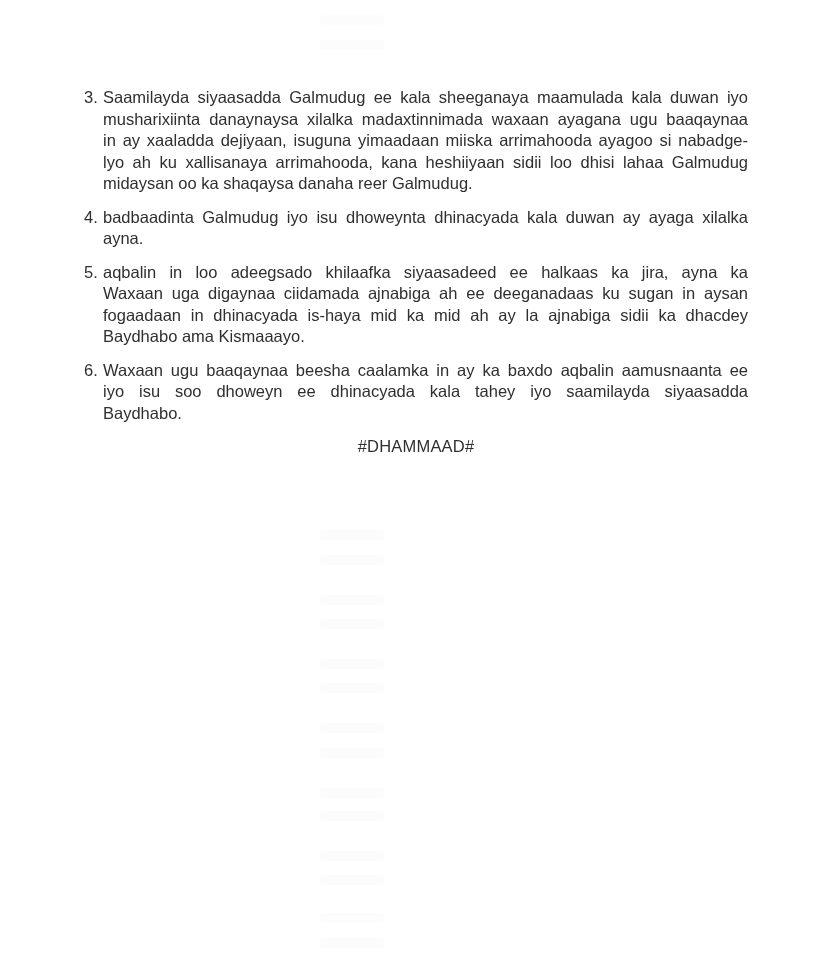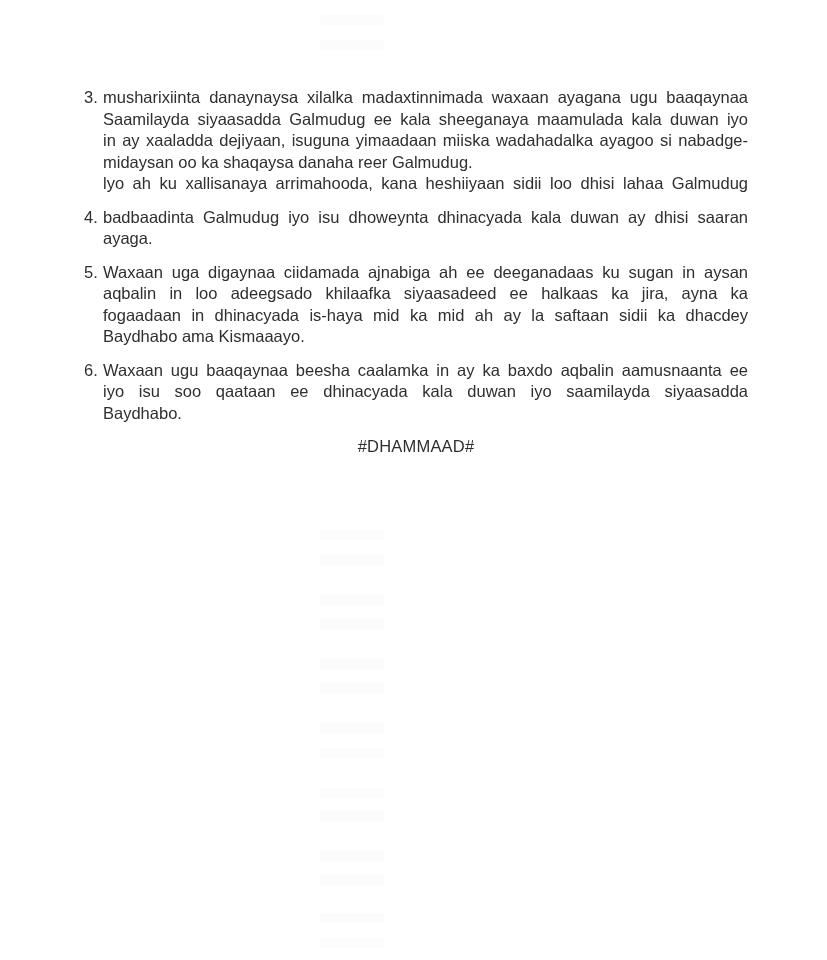--- a/index.html
+++ b/index.html
@@ -73,40 +73,40 @@
       <div class="watermark-bar" style="left: 320px; top: 811px; width: 64px; height: 10px; background: rgb(252, 252, 252);"></div>
       <div class="watermark-bar" style="left: 320px; top: 851px; width: 64px; height: 10px; background: rgb(252, 252, 252);"></div>
       <div class="watermark-bar" style="left: 320px; top: 875px; width: 64px; height: 10px; background: rgb(252, 252, 252);"></div>
       <div class="watermark-bar" style="left: 320px; top: 913px; width: 64px; height: 10px; background: rgb(252, 252, 252);"></div>
       <div class="watermark-bar" style="left: 320px; top: 938px; width: 64px; height: 10px; background: rgb(252, 252, 252);"></div>
     </div>
   <div class="content" style="color: rgb(47, 47, 47);">
     <div id="paragraphs">
         <div class="para">
           <span class="num">3.</span>
+          <div class="line">Saamilayda siyaasadda Galmudug ee kala sheeganaya maamulada kala duwan iyo</div>
           <div class="line">musharixiinta danaynaysa xilalka madaxtinnimada waxaan ayagana ugu baaqaynaa</div>
-          <div class="line">Saamilayda siyaasadda Galmudug ee kala sheeganaya maamulada kala duwan iyo</div>
-          <div class="line">in ay xaaladda dejiyaan, isuguna yimaadaan miiska wadahadalka ayagoo si nabadge-</div>
+          <div class="line">in ay xaaladda dejiyaan, isuguna yimaadaan miiska arrimahooda ayagoo si nabadge-</div>
+          <div class="line">lyo ah ku xallisanaya arrimahooda, kana heshiiyaan sidii loo dhisi lahaa Galmudug</div>
           <div class="line last">midaysan oo ka shaqaysa danaha reer Galmudug.</div>
-          <div class="line">lyo ah ku xallisanaya arrimahooda, kana heshiiyaan sidii loo dhisi lahaa Galmudug</div>
         </div>
         <div class="para">
           <span class="num">4.</span>
-          <div class="line">badbaadinta Galmudug iyo isu dhoweynta dhinacyada kala duwan ay dhisi saaran</div>
-          <div class="line last">ayaga.</div>
+          <div class="line">badbaadinta Galmudug iyo isu dhoweynta dhinacyada kala duwan ay ayaga xilalka</div>
+          <div class="line last">ayna.</div>
         </div>
         <div class="para">
           <span class="num">5.</span>
+          <div class="line">aqbalin in loo adeegsado khilaafka siyaasadeed ee halkaas ka jira, ayna ka</div>
           <div class="line">Waxaan uga digaynaa ciidamada ajnabiga ah ee deeganadaas ku sugan in aysan</div>
-          <div class="line">aqbalin in loo adeegsado khilaafka siyaasadeed ee halkaas ka jira, ayna ka</div>
-          <div class="line">fogaadaan in dhinacyada is-haya mid ka mid ah ay la saftaan sidii ka dhacdey</div>
+          <div class="line">fogaadaan in dhinacyada is-haya mid ka mid ah ay la ajnabiga sidii ka dhacdey</div>
           <div class="line last">Baydhabo ama Kismaaayo.</div>
         </div>
         <div class="para">
           <span class="num">6.</span>
           <div class="line">Waxaan ugu baaqaynaa beesha caalamka in ay ka baxdo aqbalin aamusnaanta ee</div>
-          <div class="line">iyo isu soo qaataan ee dhinacyada kala duwan iyo saamilayda siyaasadda</div>
+          <div class="line">iyo isu soo dhoweyn ee dhinacyada kala tahey iyo saamilayda siyaasadda</div>
           <div class="line last">Baydhabo.</div>
         </div>
       </div>
     <div class="closing">#DHAMMAAD#</div>
   </div>
 </div>
 
 </body></html>

